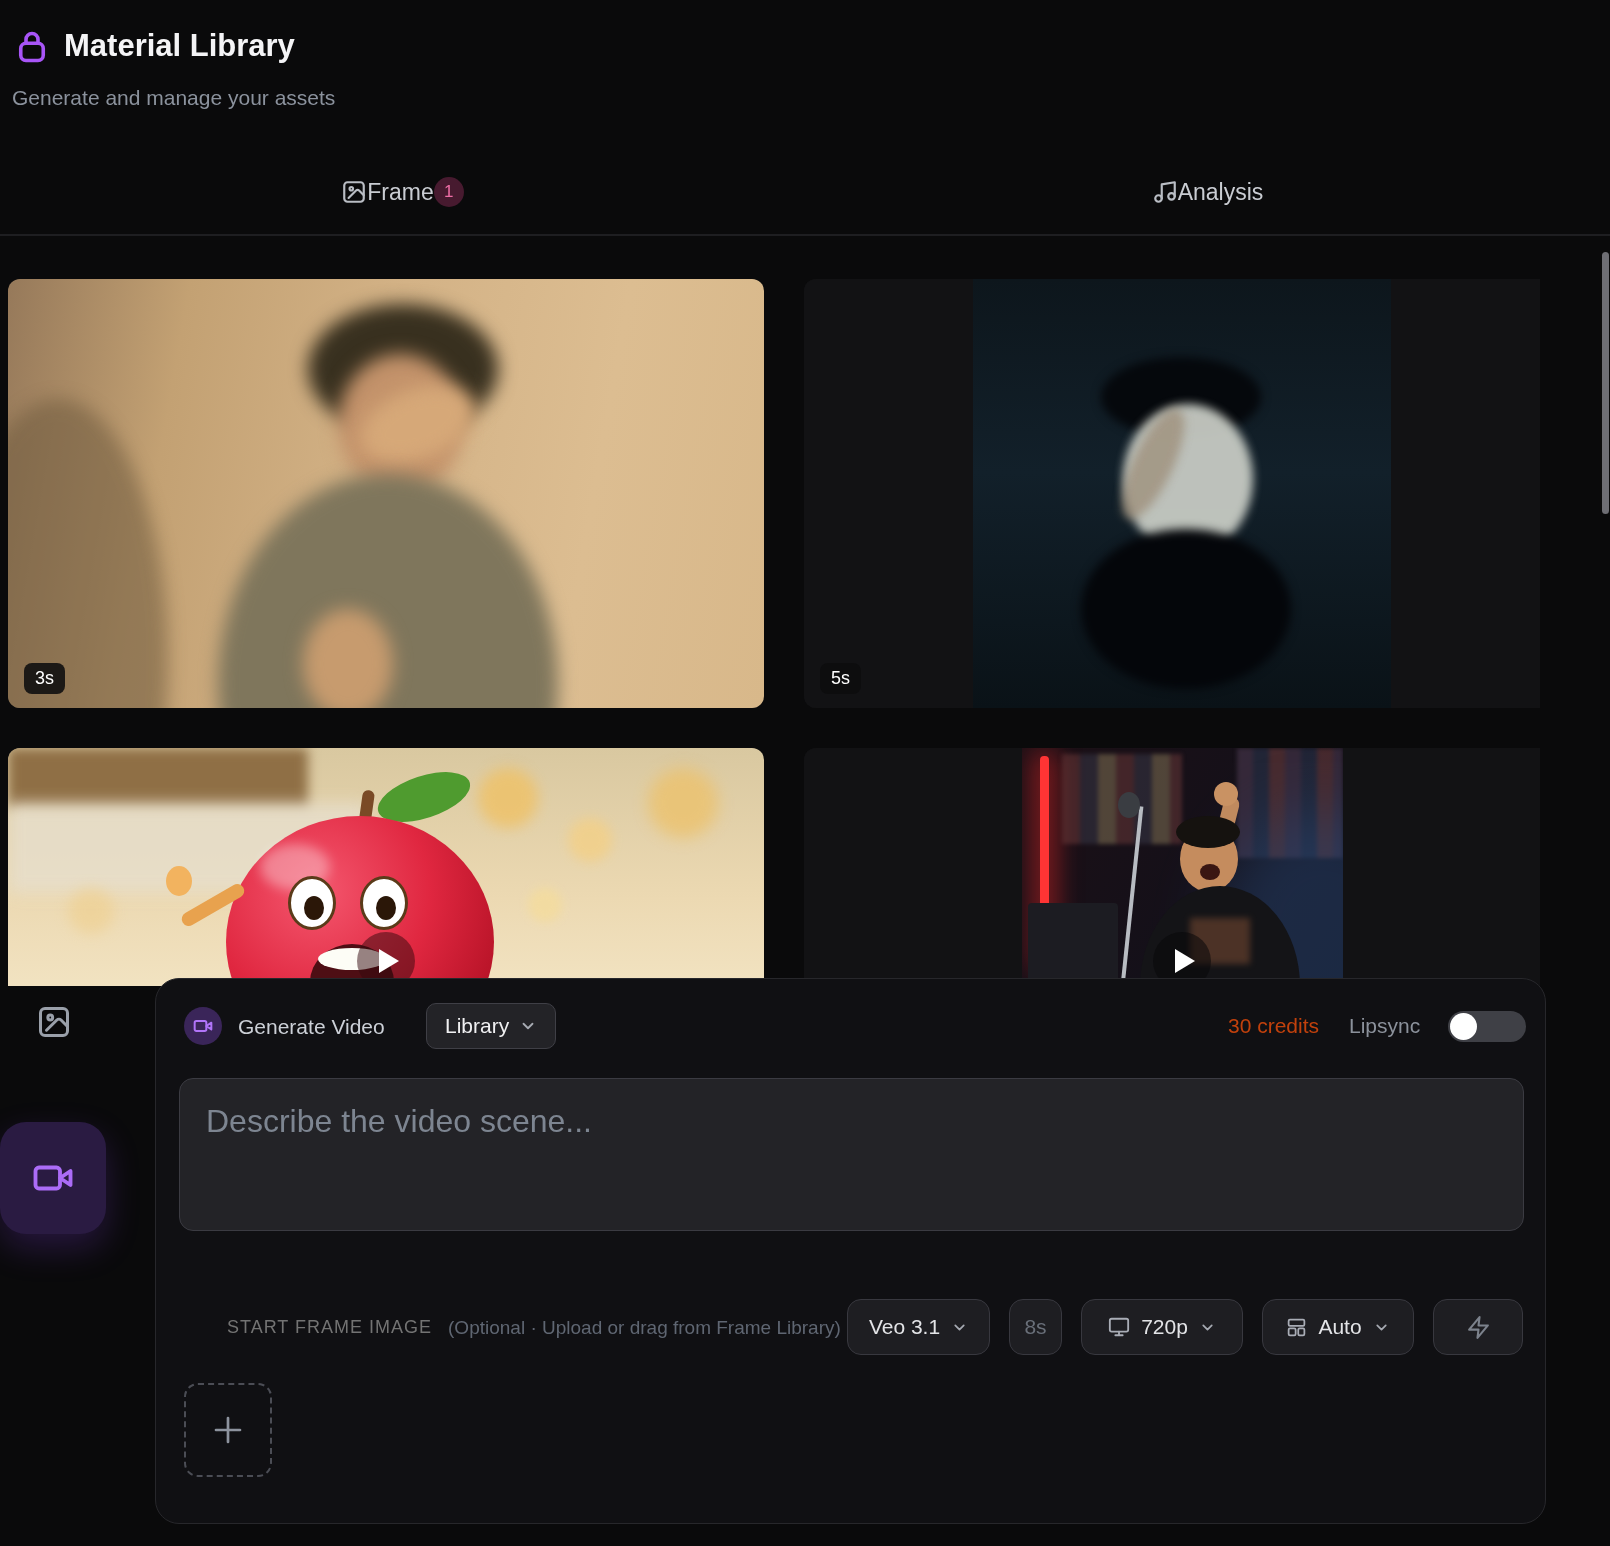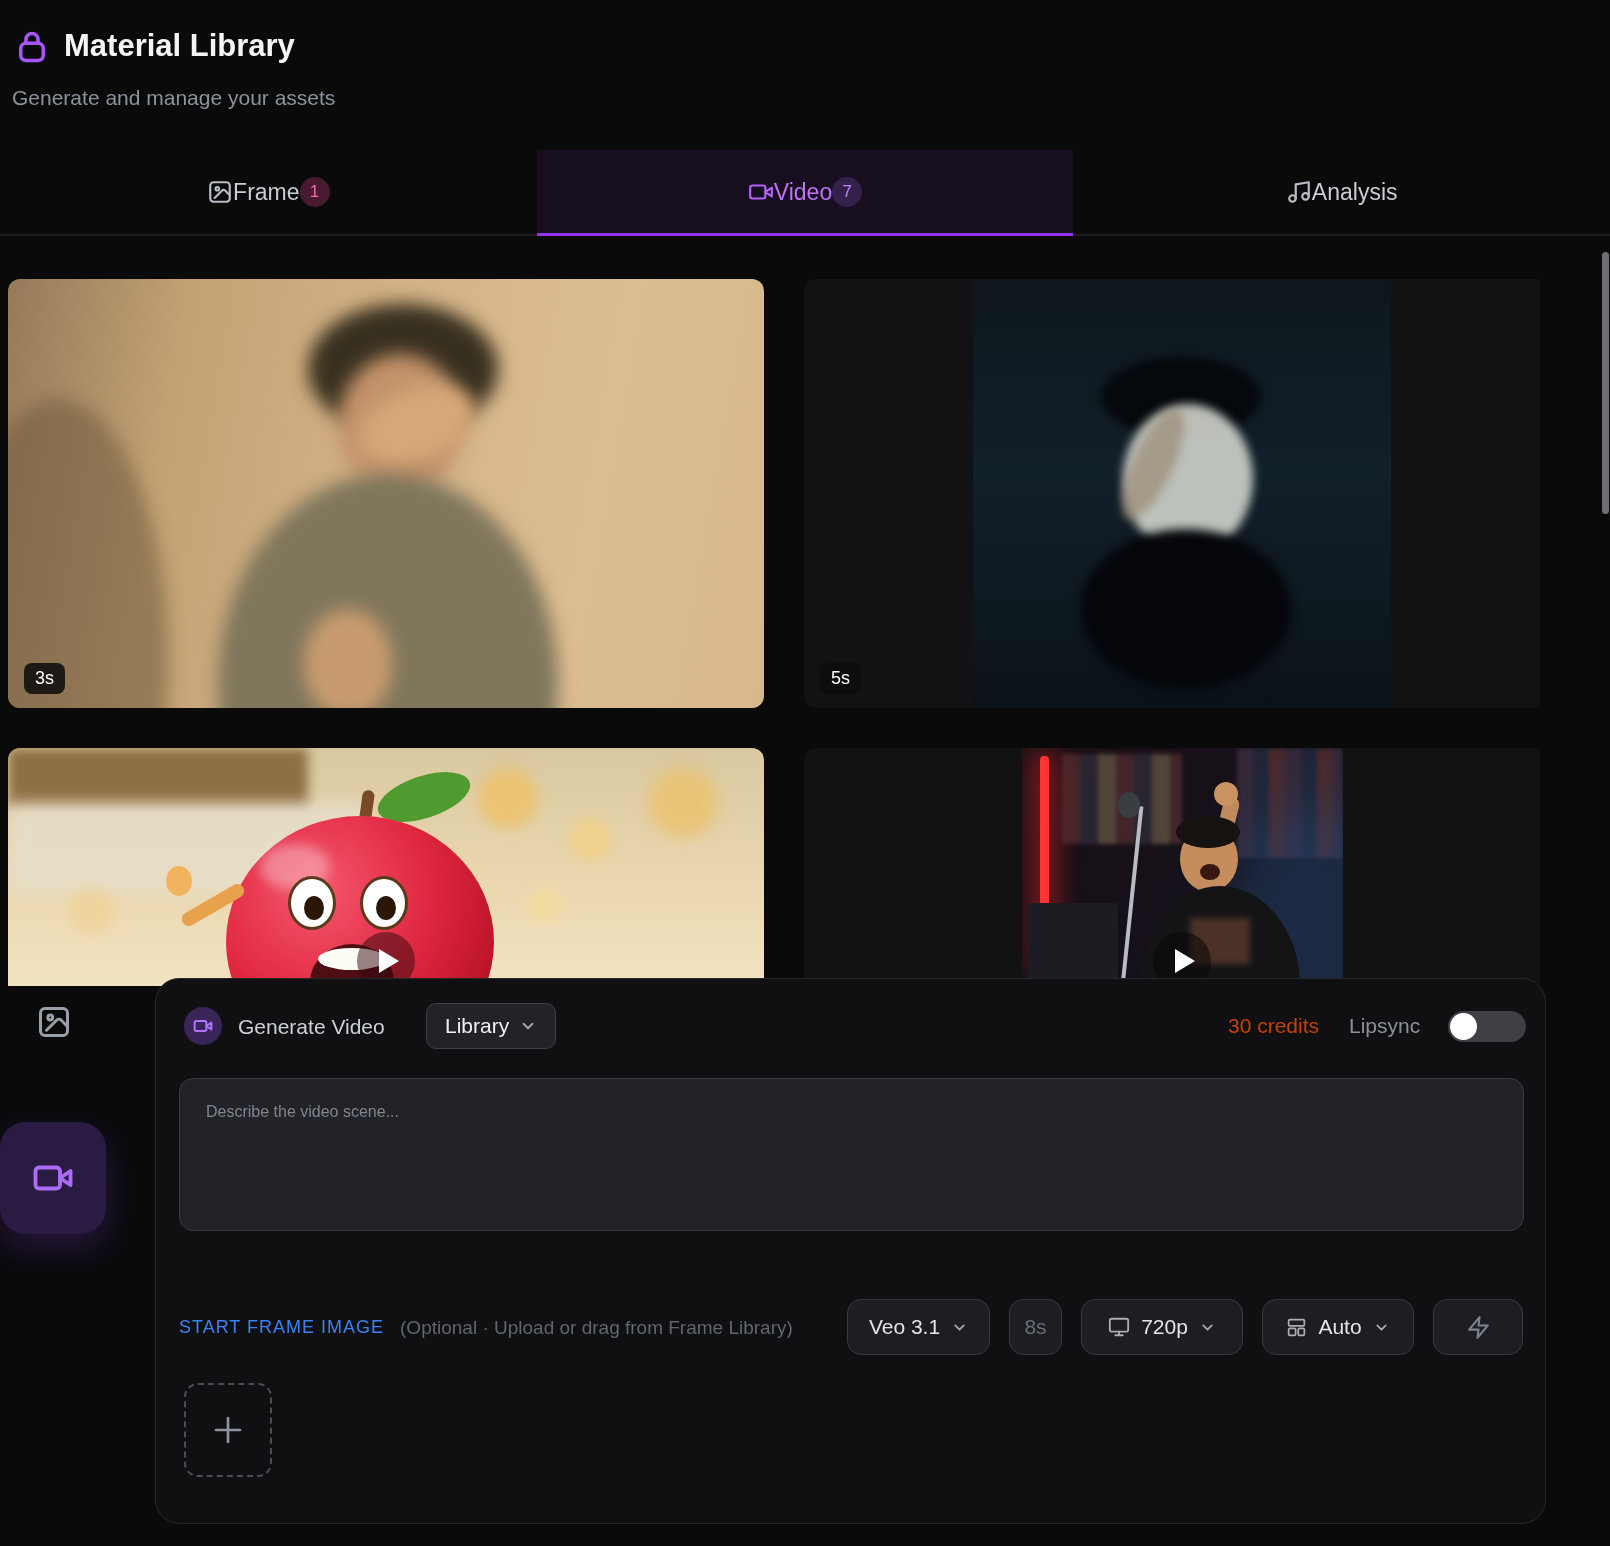--- a/index.html
+++ b/index.html
@@ -82,26 +82,26 @@
             display:flex; align-items:center; gap:12px; font-size:21px; font-weight:bold; color:#fff; cursor:pointer; }
   .credits { left:1072px; top:24px; height:46px; display:flex; align-items:center;
              font-size:21px; color:#c2410c; }
   .lipsync { left:1193px; top:24px; height:46px; display:flex; align-items:center;
              font-size:21px; color:#8b919b; }
   .toggle { left:1292px; top:32px; width:78px; height:31px; border-radius:16px;
             background:#3f4046; cursor:pointer; }
   .knob { position:absolute; left:2px; top:2px; width:27px; height:27px; border-radius:50%; background:#fff; }
 
   .prompt { left:23px; top:99px; width:1345px; height:153px; border-radius:14px;
-            background:#232327; border:1px solid #3b3b42; padding:24px 26px; font-size:16px;
+            background:#232327; border:1px solid #3b3b42; padding:24px 26px; font-size:32px;
             color:#e8e8ea; resize:none; outline:none; font-family:"Liberation Sans",sans-serif; }
   .prompt::placeholder { color:#7d8591; }
 
   .sf-label { left:23px; top:320px; height:57px; display:flex; align-items:center; }
-  .sf-main { font-size:18px; letter-spacing:1px; color:#3b82f6; }
+  .sf-main { font-size:18px; letter-spacing:1px; color:#737373;margin-left:48px; }
   .sf-hint { font-size:19px; color:#5f6672; margin-left:16px; }
 
   .settings { position:absolute; right:22px; top:320px; height:56px; display:flex; gap:19px; }
   .set-btn { height:56px; border-radius:14px; background:#1e1e22; border:1px solid #38383f;
              display:flex; align-items:center; justify-content:center; gap:11px;
              font-size:21px; color:#e3e4e7; cursor:pointer; }
   .set-btn .sicon { color:#a9adb6; }
   .chev { color:#a6aab2; }
   .dim { color:#696f79; }
   .bolt-btn { width:90px; color:#7c828c; }
@@ -126,31 +126,20 @@
   <div class="tab">
     <span class="ticon">
       <svg width="26" height="26" viewBox="0 0 24 24" fill="none" stroke="currentColor" stroke-width="2" stroke-linecap="round" stroke-linejoin="round">
         <rect x="3" y="3" width="18" height="18" rx="3"></rect>
           <circle cx="9.5" cy="9" r="1.6"></circle>
         <path d="m21 15-4.3-4.3a2 2 0 0 0-2.8 0L7 17.5"></path>
       </svg>
     </span>
     <span>Frame</span>
     <span class="badge badge-frame">1</span>
-  </div>
-  <div class="tab active">
-    <span class="ticon">
-      <svg width="26" height="26" viewBox="0 0 24 24" fill="none" stroke="currentColor" stroke-width="2" stroke-linecap="round" stroke-linejoin="round">
-        <path d="m22 8-6 4 6 4V8Z"></path>
-          <rect x="2" y="6" width="14" height="12" rx="2"></rect>
-      </svg>
-    </span>
-    <span>Video</span>
-    <span class="badge badge-video">7</span>
-    <span class="tab-underline"></span>
   </div>
   <div class="tab">
     <span class="ticon">
       <svg width="26" height="26" viewBox="0 0 24 24" fill="none" stroke="currentColor" stroke-width="2" stroke-linecap="round" stroke-linejoin="round">
         <path d="M9 18V5l12-2v13"></path>
           <circle cx="6" cy="18" r="3"></circle>
           <circle cx="18" cy="16" r="3"></circle>
       </svg>
     </span>
     <span>Analysis</span>

